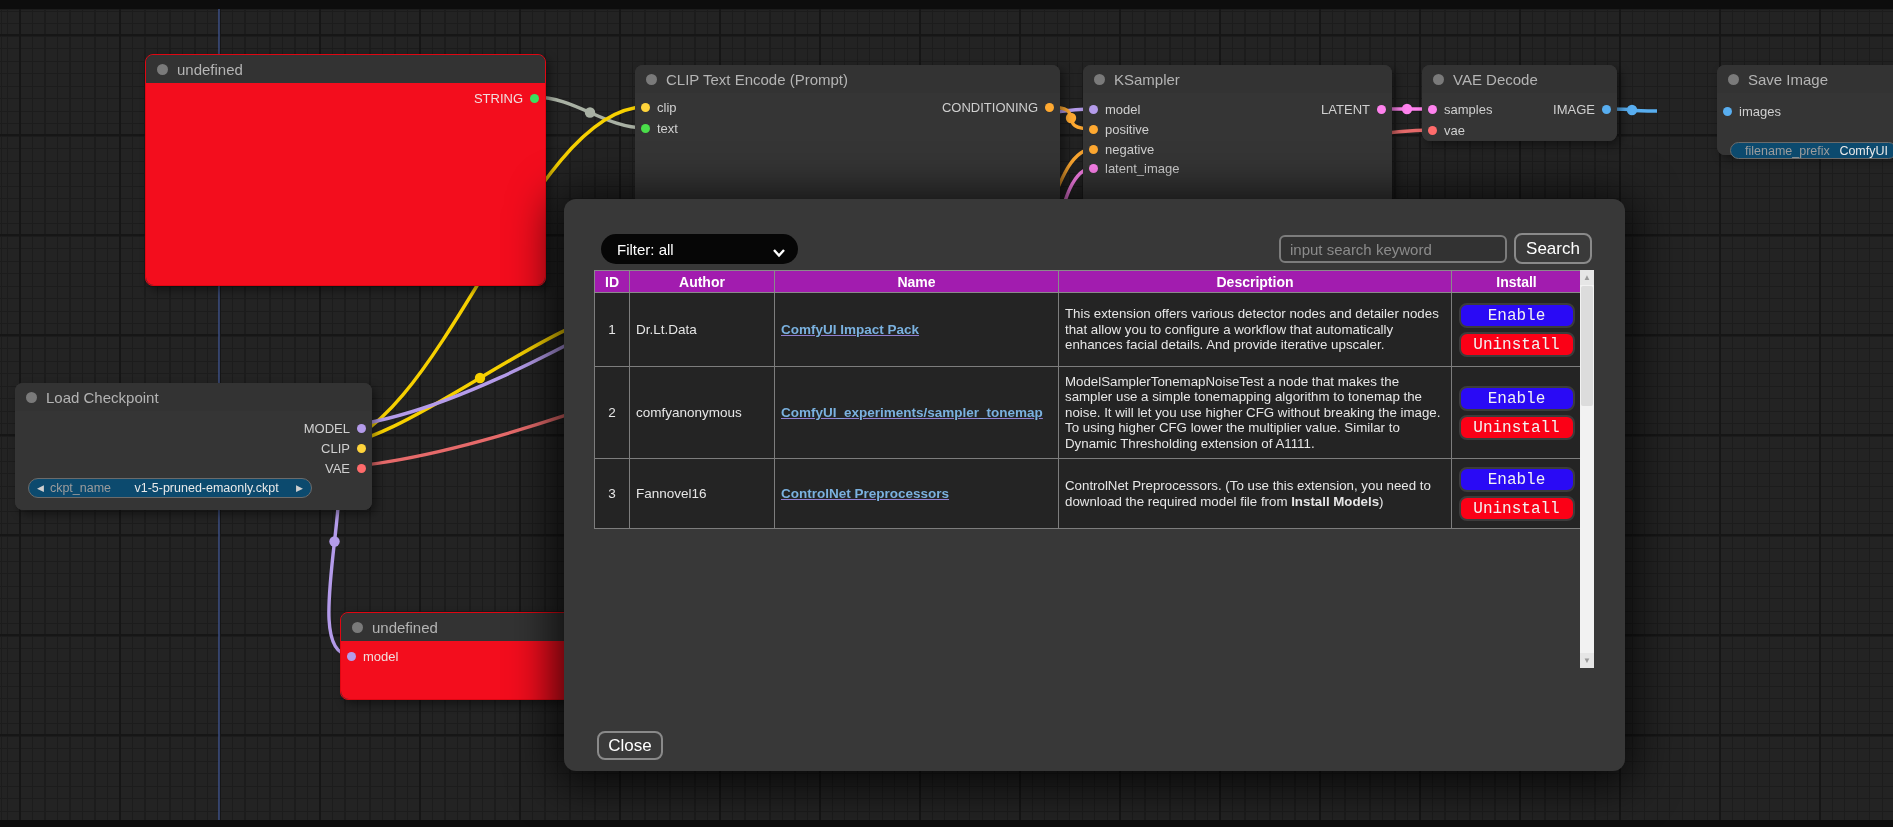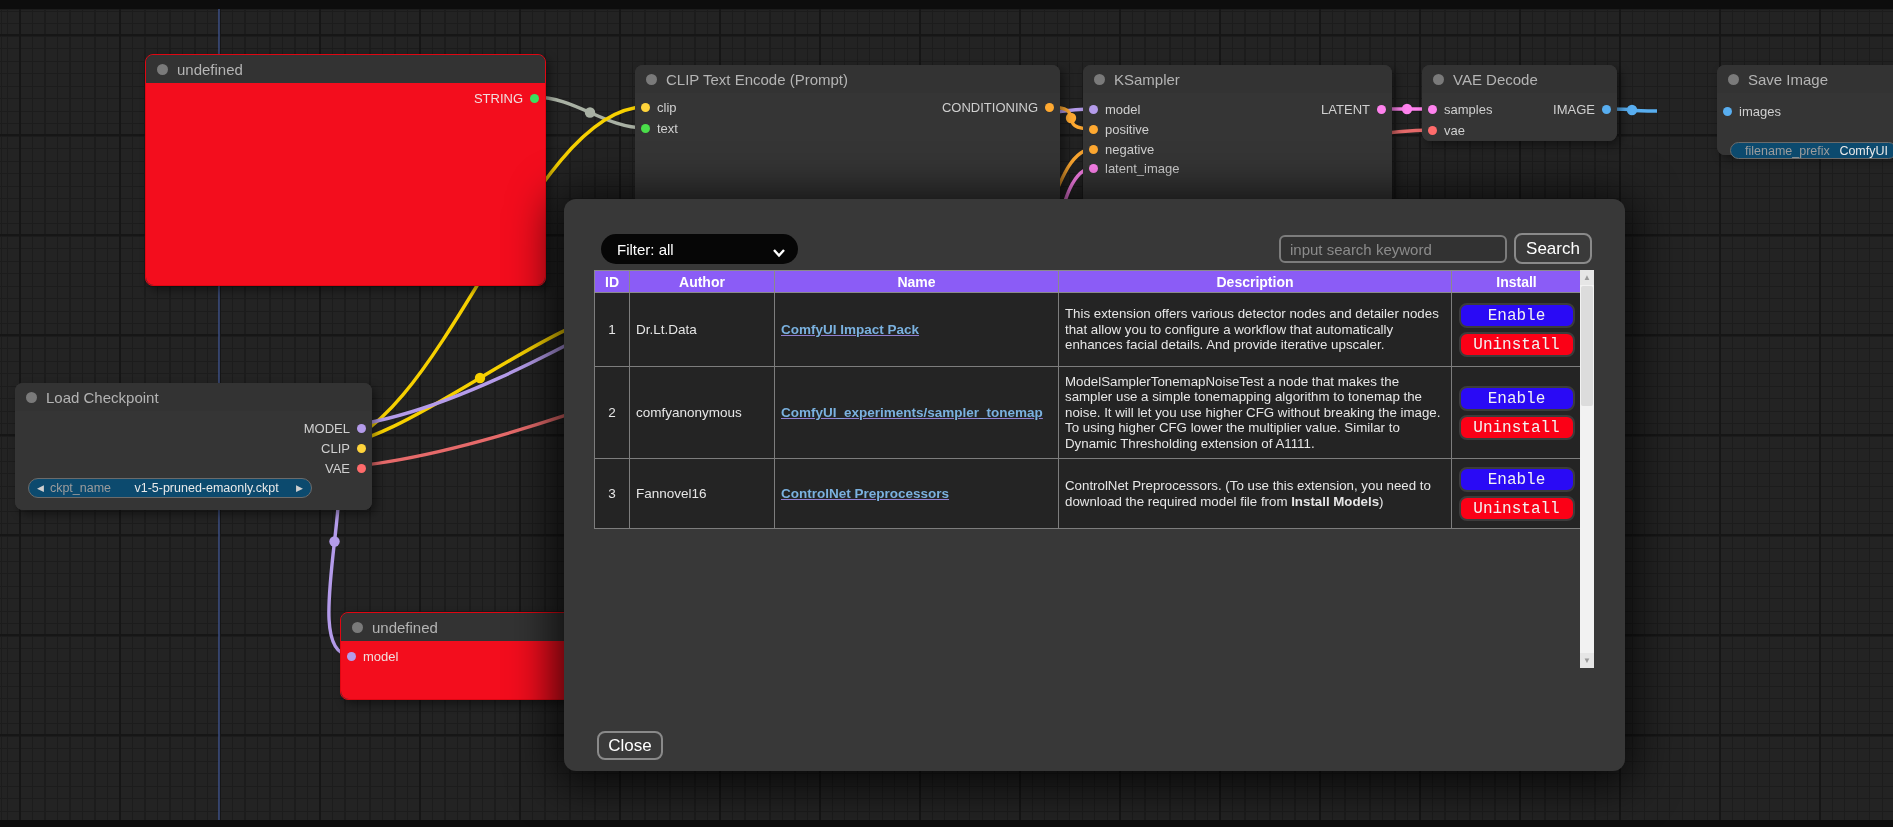--- a/index.html
+++ b/index.html
@@ -80,21 +80,21 @@
     font-family:inherit;cursor:pointer;
   }
   .search-btn{position:absolute;left:950px;top:34px;width:78px;height:31px;font-size:17px;}
   .close-btn{position:absolute;left:33px;top:532px;width:66px;height:29px;font-size:17px;padding:0;}
   
   table.ext{
     position:absolute;left:30px;top:71px;border-collapse:collapse;table-layout:fixed;
     width:987px;font-size:13.5px;color:#e6e6e6;
   }
   table.ext th{
-    background:#8b5cf6;color:#fff;font-weight:bold;font-size:14px;height:21px;padding:0 3px;
+    background:#a21caf;color:#fff;font-weight:bold;font-size:14px;height:21px;padding:0 3px;
     border:1px solid #8a8a8a;
   }
   table.ext td{border:1px solid #7d7d7d;background:#242424;padding:3px 6px;vertical-align:middle;}
   td.c-id{text-align:center;}
   td.c-desc{font-size:13.3px;line-height:15.6px;vertical-align:top;padding:2px 5px;}
   td.c-inst{text-align:center;padding:4px 2px;font-family:Liberation Mono, monospace;}
   a.ext-name{color:#7ab1df;font-weight:bold;text-decoration:underline;text-decoration-color:#8f7fd0;}
   .ibtn{
     display:block;width:116px;height:25px;margin:4px auto;border-radius:8px;
     border:2px solid #3c3c3c;color:#f2f2f2;font-size:16px;font-family:inherit;line-height:20px;cursor:pointer;

